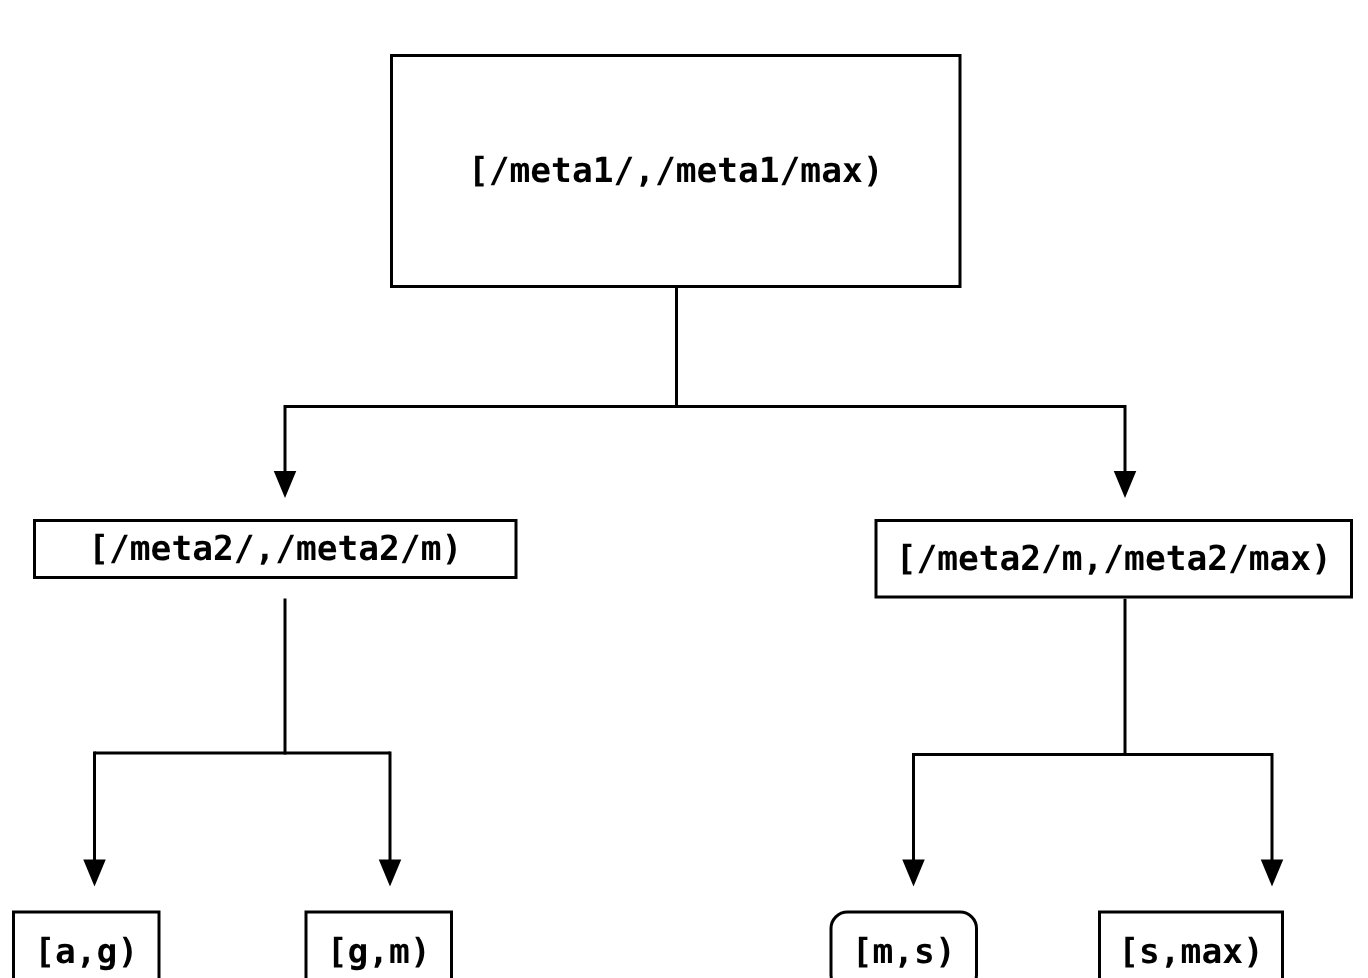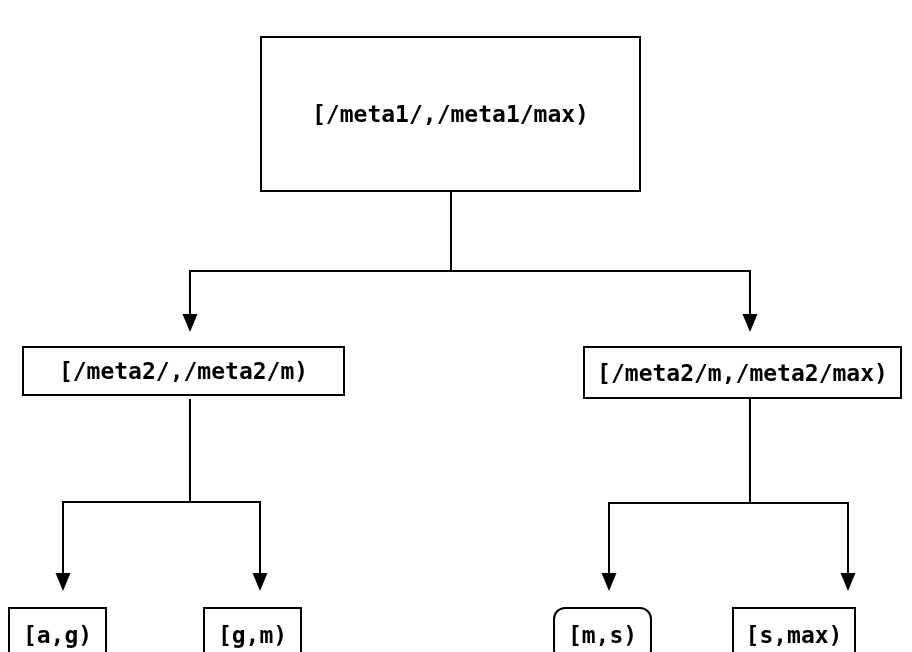--- a/index.html
+++ b/index.html
@@ -31,21 +31,21 @@
     background: #ffffff;
     display: flex;
     align-items: center;
     justify-content: center;
     color: #000000;
     font-size: 23px;
     font-weight: bold;
     white-space: nowrap;
   }
   .node-root   { left: 260px; top: 12px;  width: 381px; height: 156px; }
-  .node-bl     { left: 22px;  top: 322px; width: 323px; height: 50px;  }
+  .node-bl     { left: 22px;  top: 322px; width: 323px; height: 40px;  }
   .node-br     { left: 583px; top: 322px; width: 319px; height: 53px; text-align: right;  }
   .node-leaf-0 { left: 8px;   top: 583px; width: 99px;  height: 55px;  }
   .node-leaf-1 { left: 203px; top: 583px; width: 99px;  height: 55px; align-items: center;  }
   .node-leaf-2 { left: 553px; top: 583px; width: 99px;  height: 55px; border-radius: 12px;  }
   .node-leaf-3 { left: 732px; top: 583px; width: 124px; height: 55px;  }
   .edge {
     stroke: #000000;
     stroke-width: 2;
     fill: none;
   }

